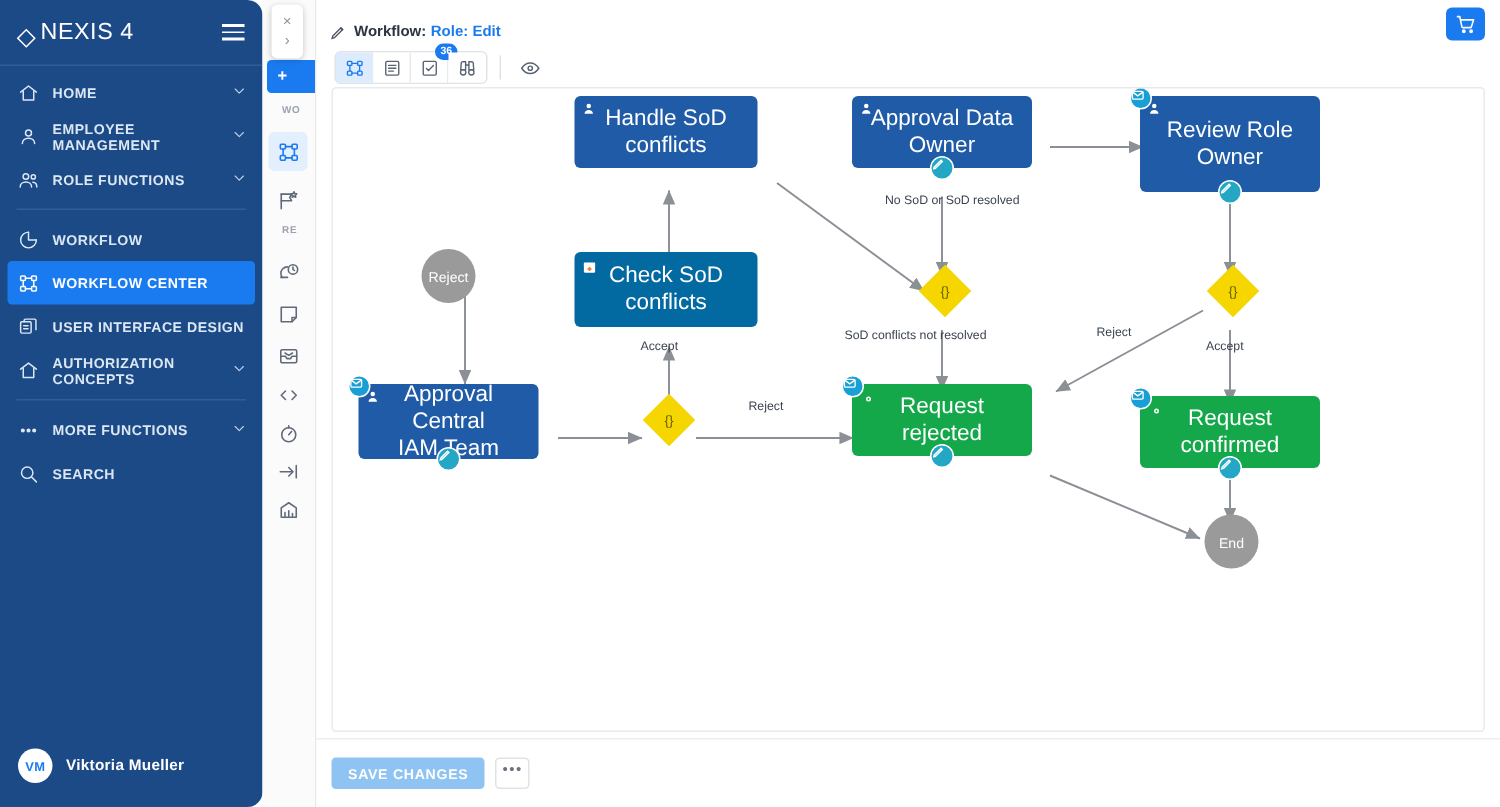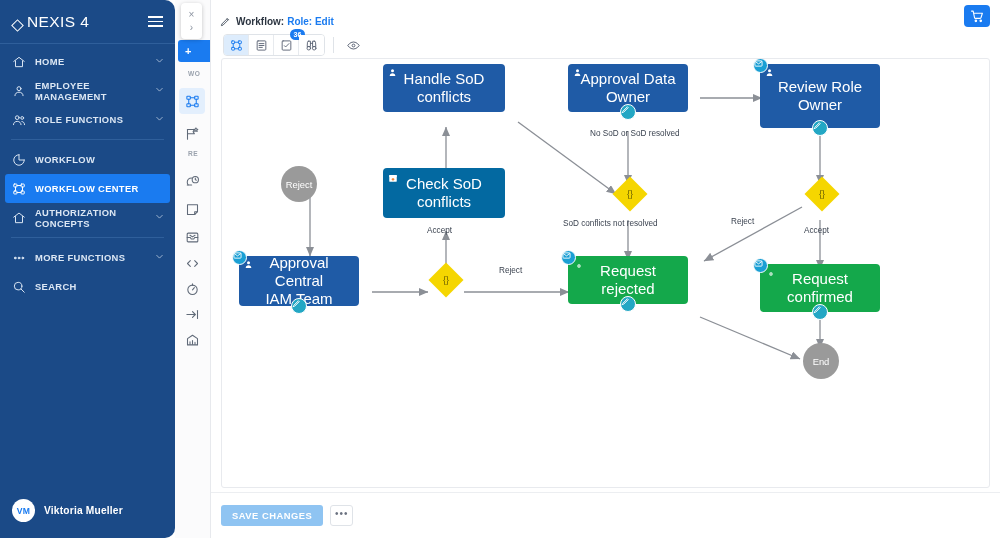--- a/index.html
+++ b/index.html
@@ -224,20 +224,30 @@
           <span class="ic">
             <svg width="14" height="14" viewBox="0 0 24 24" fill="none" stroke="#ffffff" stroke-width="1.7" stroke-linecap="round" stroke-linejoin="round">
               <rect x="3" y="3.5" width="5.5" height="5" rx="1"></rect>
               <rect x="15.5" y="3.5" width="5.5" height="5" rx="1"></rect>
               <rect x="3" y="15.5" width="5.5" height="5" rx="1"></rect>
               <rect x="15.5" y="15.5" width="5.5" height="5" rx="1"></rect>
               <path d="M8.5 6h7M8.5 18h7M6 8.5v7M18 8.5v7"></path>
             </svg>
           </span>
           <span>WORKFLOW CENTER</span>
+        </div>
+        <div class="sb-item">
+          <span class="ic">
+            <svg width="14" height="14" viewBox="0 0 24 24" fill="none" stroke="#dce7f4" stroke-width="1.7" stroke-linecap="round" stroke-linejoin="round">
+              <rect x="3" y="6" width="12" height="13" rx="1.5"></rect>
+              <path d="M7 6V4.5A1.5 1.5 0 0 1 8.5 3H19a1.5 1.5 0 0 1 1.5 1.5V15"></path>
+              <path d="M6.5 10.5h5M6.5 14h5"></path>
+            </svg>
+          </span>
+          <span>USER INTERFACE DESIGN</span>
         </div>
         <div class="sb-item">
           <span class="ic">
             <svg width="14" height="14" viewBox="0 0 24 24" fill="none" stroke="#dce7f4" stroke-width="1.7" stroke-linecap="round" stroke-linejoin="round">
               <path d="M3 10.5L12 3.5l9 7"></path>
               <path d="M6 9.5V20h12V9.5"></path>
             </svg>
           </span>
           <span>AUTHORIZATION CONCEPTS</span>
           <span class="chev"><svg width="11" height="11" viewBox="0 0 24 24" fill="none" stroke="#dce7f4" stroke-width="1.7" stroke-linecap="round" stroke-linejoin="round">

